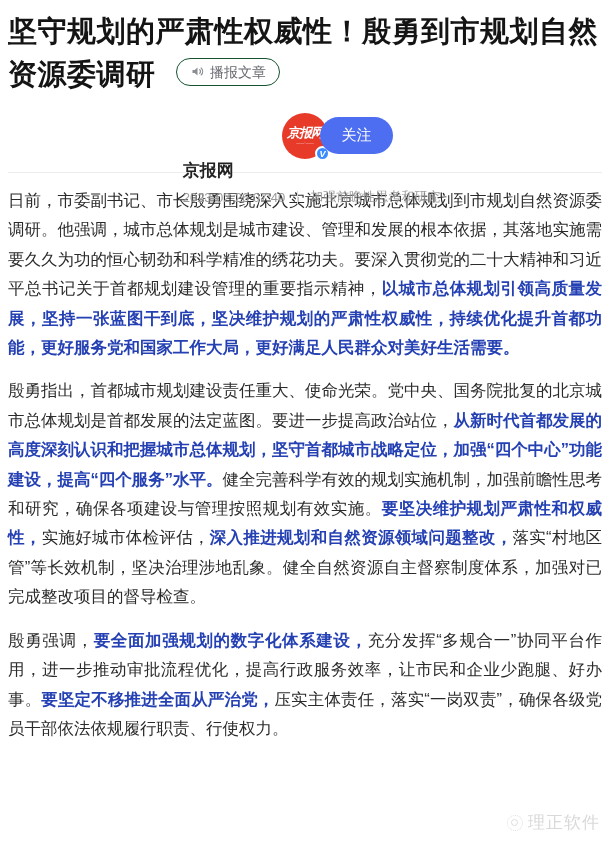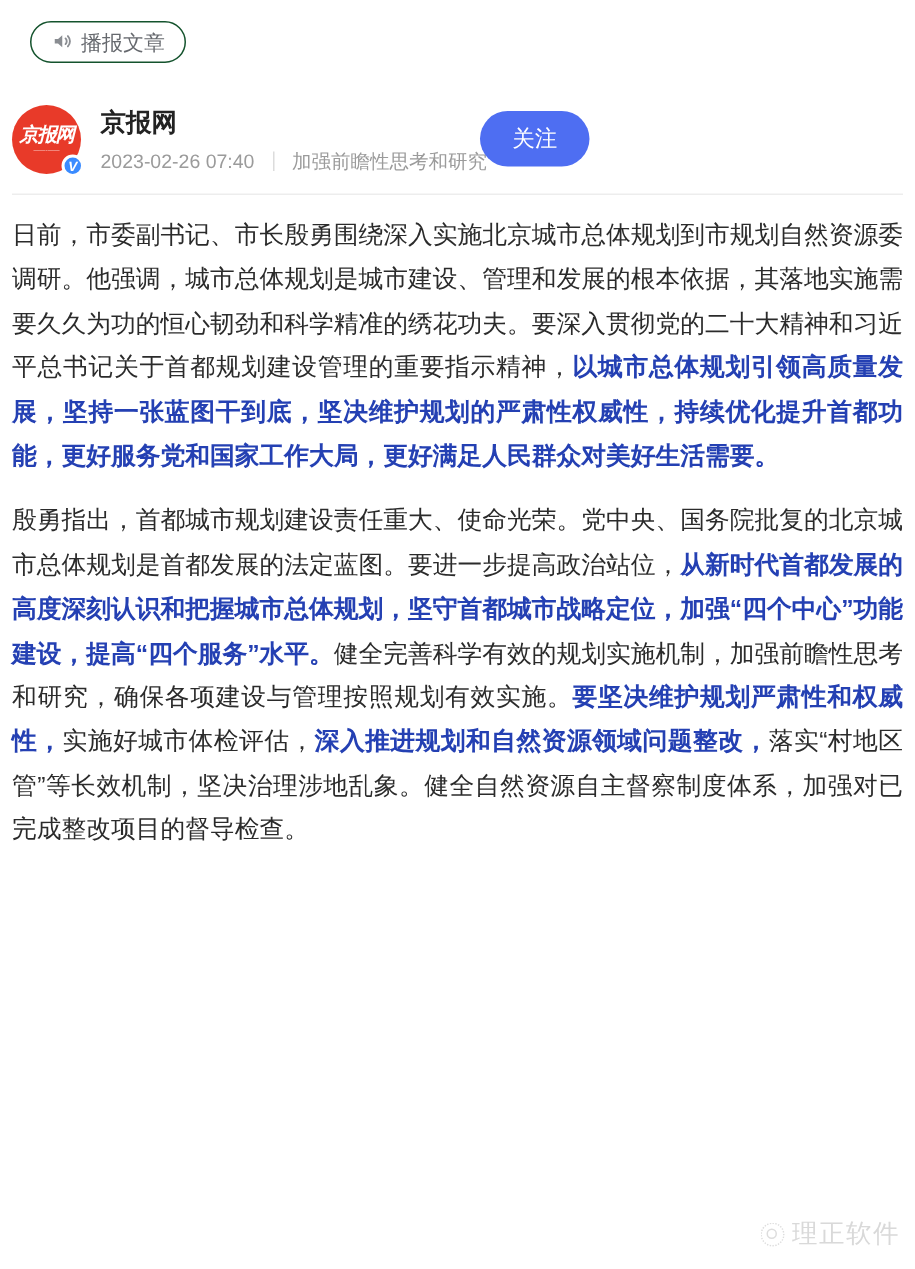--- a/index.html
+++ b/index.html
@@ -21,21 +21,21 @@
   }
   .broadcast{
     display:inline-flex;align-items:center;gap:5px;
     border:1px solid #14532d;border-radius:15px;background:#fff;
     padding:4px 13px;margin-left:12px;
     color:#66696e;font-size:14px;font-weight:400;letter-spacing:0;
     line-height:18px;vertical-align:5px;cursor:pointer;
   }
   .broadcast svg{display:block;}
   
-  .meta-row{display:flex;align-items:center;margin-top:17px;height:46px;position:relative;}
+  .meta-row{display:flex;align-items:center;margin-top:17px;height:46px;position:relative;flex-direction:column;}
   .avatar{position:relative;width:46px;height:46px;flex:0 0 46px;cursor:pointer;}
   .avatar-circle{
     width:46px;height:46px;border-radius:50%;background:var(--avatar-red);
     display:flex;flex-direction:column;align-items:center;justify-content:center;
     color:#fff;overflow:hidden;
   }
   .avatar-main{font-size:13px;font-weight:700;line-height:14px;font-style:italic;letter-spacing:-1px;}
   .avatar-sub{font-size:4px;line-height:6px;opacity:.85;}
   .badge{
     position:absolute;right:-2px;bottom:-2px;width:15px;height:15px;border-radius:50%;
@@ -72,20 +72,21 @@
     content:"";position:absolute;left:3px;top:3px;width:5px;height:5px;border-radius:50%;
     border:1px solid #dddddd;
   }
 </style>
 </head>
 <body>
 
 <div class="page">
 
   <h1 class="title">
+    <span>坚守规划的严肃性权威性！殷勇到市规划自然资源委调研</span>
     <button class="broadcast">
       <span>
         <svg width="15" height="15" viewBox="0 0 24 24" fill="none" stroke="#8a8d92" stroke-width="2" stroke-linejoin="round" stroke-linecap="round">
           <path d="M4 9.5v5h3.5L12 18.5v-13L7.5 9.5H4z" fill="#8a8d92" stroke="none"></path>
           <path d="M15.5 9a4.2 4.2 0 0 1 0 6"></path>
           <path d="M18 6.5a8 8 0 0 1 0 11"></path>
         </svg>
       </span>
       <span>播报文章</span>
     </button>
@@ -108,20 +109,21 @@
       </div>
     </div>
     <button class="follow">关注</button>
   </div>
 
   <hr class="divider">
 
   <div class="body">
       <p><span>日前，市委副书记、市长殷勇围绕深入实施北京城市总体规划到市规划自然资源委调研。他强调，城市总体规划是城市建设、管理和发展的根本依据，其落地实施需要久久为功的恒心韧劲和科学精准的绣花功夫。要深入贯彻党的二十大精神和习近平总书记关于首都规划建设管理的重要指示精神，</span><span class="em">以城市总体规划引领高质量发展，坚持一张蓝图干到底，坚决维护规划的严肃性权威性，持续优化提升首都功能，更好服务党和国家工作大局，更好满足人民群众对美好生活需要。</span></p>
       <p><span>殷勇指出，首都城市规划建设责任重大、使命光荣。党中央、国务院批复的北京城市总体规划是首都发展的法定蓝图。要进一步提高政治站位，</span><span class="em">从新时代首都发展的高度深刻认识和把握城市总体规划，坚守首都城市战略定位，加强“四个中心”功能建设，提高“四个服务”水平。</span><span>健全完善科学有效的规划实施机制，加强前瞻性思考和研究，确保各项建设与管理按照规划有效实施。</span><span class="em">要坚决维护规划严肃性和权威性，</span><span>实施好城市体检评估，</span><span class="em">深入推进规划和自然资源领域问题整改，</span><span>落实“村地区管”等长效机制，坚决治理涉地乱象。健全自然资源自主督察制度体系，加强对已完成整改项目的督导检查。</span></p>
+      <p><span>殷勇强调，</span><span class="em">要全面加强规划的数字化体系建设，</span><span>充分发挥“多规合一”协同平台作用，进一步推动审批流程优化，提高行政服务效率，让市民和企业少跑腿、好办事。</span><span class="em">要坚定不移推进全面从严治党，</span><span>压实主体责任，落实“一岗双责”，确保各级党员干部依法依规履行职责、行使权力。</span></p>
     </div>
 
   <div class="watermark">
     <span class="wm-logo"></span>
     <span>理正软件</span>
   </div>
 
 </div>
 
 </body></html>

